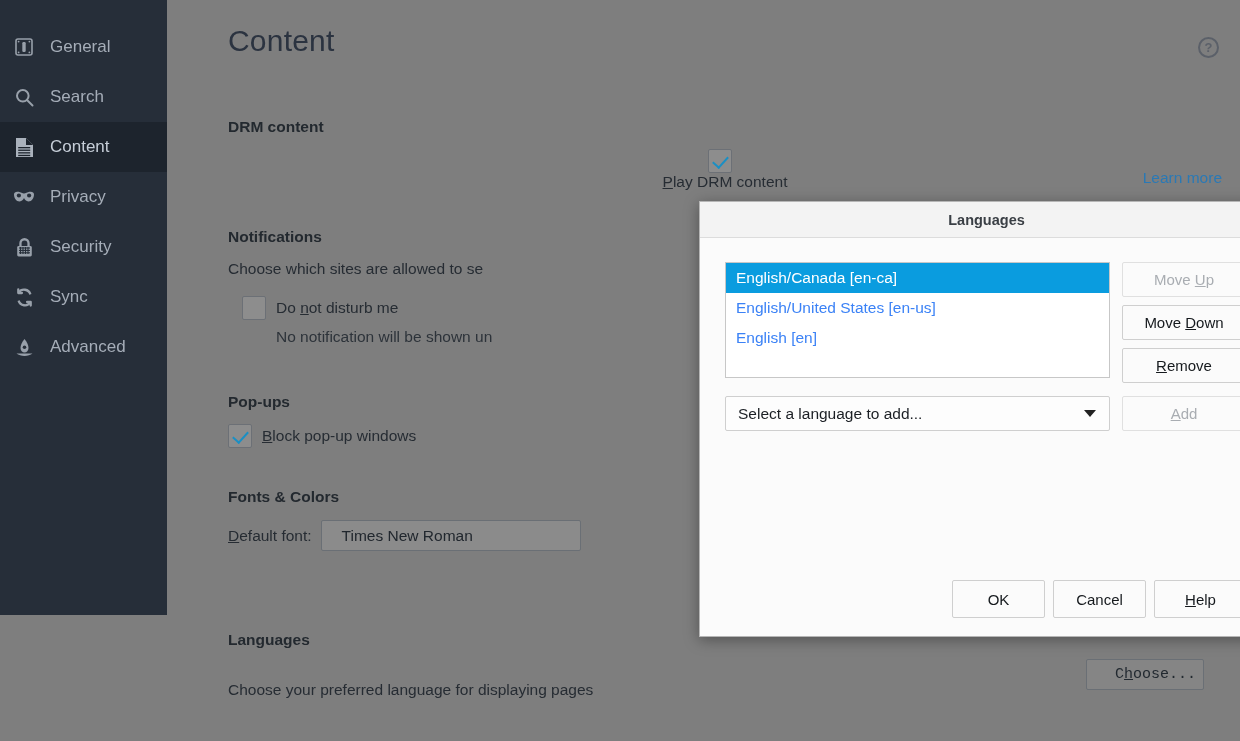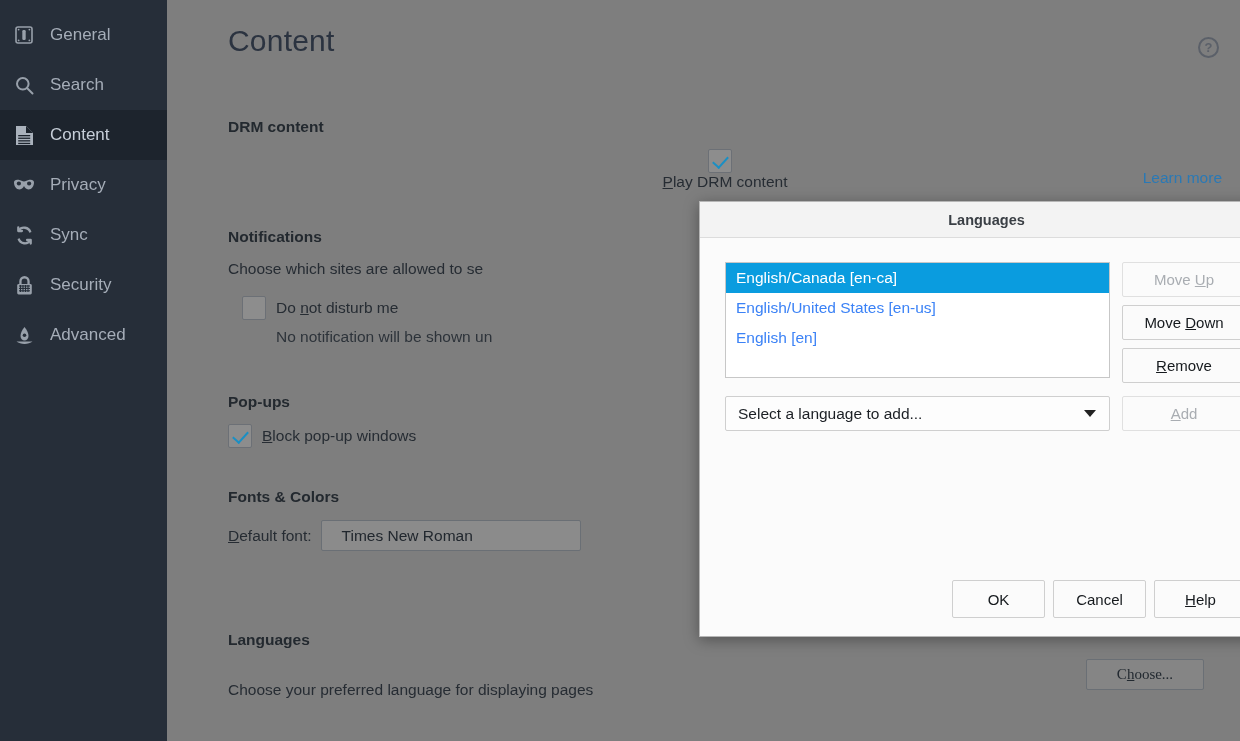--- a/index.html
+++ b/index.html
@@ -15,24 +15,24 @@
   #app {
     position: relative;
     width: 1240px; height: 741px;
     display: flex;
     background: #7e7e7e;
   }
 
   
   .sidebar {
     width: 167px;
-    height: 741px;
+    height: 615px;
     background: #262e39;
     flex: 0 0 167px;
-    padding-top: 10px;
+    padding-top: 22px;
   }
   .sidebar-item {
     display: flex;
     align-items: center;
     height: 50px;
     padding-left: 4px;
     color: #a5adb8;
     font-size: 17px;
     cursor: default;
     user-select: none;
@@ -136,21 +136,21 @@
     color: #2a79b5;
     font-size: 15.5px;
     cursor: pointer;
   }
 
   .gbtn {
     background: rgba(255,255,255,0.06);
     border: 1px solid #6a6f75;
     border-radius: 2px;
     color: #222930;
-    font-family: Liberation Serif, serif;
+    font-family: Liberation Mono, monospace;
     font-size: 15px;
     padding: 6px 28px;
     cursor: pointer;
     white-space: nowrap;
   }
 
   .abs { position: absolute; }
 
   .font-field {
     background: rgba(255,255,255,0.10);
@@ -345,32 +345,20 @@
 
     <div class="sidebar-item">
       <span class="sidebar-icon">
         <svg width="24" height="14" viewBox="0 0 24 14" fill="currentColor">
           <path d="M2 4.4C2 2.2 4.2 1.2 6.6 1.8 8.6 2.3 10.6 3.6 12 3.6s3.4-1.3 5.4-1.8C19.8 1.2 22 2.2 22 4.4c0 3.5-2.2 7-5.6 7-2.3 0-3.6-1.6-4.4-3.3-.8 1.7-2.1 3.3-4.4 3.3C4.2 11.4 2 7.9 2 4.4z"></path>
           <ellipse cx="6.9" cy="5.6" rx="2.1" ry="2" fill="#262e39"></ellipse>
           <ellipse cx="17.1" cy="5.6" rx="2.1" ry="2" fill="#262e39"></ellipse>
         </svg>
       </span>
       <span class="sidebar-label">Privacy</span>
-    </div>
-
-    <div class="sidebar-item">
-      <span class="sidebar-icon">
-        <svg width="21" height="21" viewBox="0 0 21 21" fill="none" stroke="currentColor" stroke-width="2.3">
-          <path d="M16.4 7.4A6.6 6.6 0 0 0 4.6 5.6"></path>
-          <path d="M4.6 13.6a6.6 6.6 0 0 0 11.8 1.8"></path>
-          <path d="M4.3 2.4v3.6h3.6" stroke-linecap="round" stroke-linejoin="round"></path>
-          <path d="M16.7 18.6V15h-3.6" stroke-linecap="round" stroke-linejoin="round"></path>
-        </svg>
-      </span>
-      <span class="sidebar-label">Sync</span>
     </div>
 
     <div class="sidebar-item">
       <span class="sidebar-icon">
         <svg width="19" height="21" viewBox="0 0 19 21" fill="currentColor">
           <path d="M4.3 9V6.3a5.2 5.2 0 0 1 10.4 0V9h-2.3V6.3a2.9 2.9 0 0 0-5.8 0V9z"></path>
           <rect x="2.2" y="9" width="14.6" height="10.4" rx="1.4"></rect>
           <g stroke="#262e39" stroke-width="1.1">
             <line x1="4" y1="11" x2="15" y2="11"></line>
               <line x1="4" y1="13.4" x2="15" y2="13.4"></line>
@@ -380,20 +368,32 @@
             <line x1="10.5" y1="10" x2="10.5" y2="17"></line>
               <line x1="13" y1="10" x2="13" y2="17"></line>
           </g>
         </svg>
       </span>
       <span class="sidebar-label">Security</span>
     </div>
 
     <div class="sidebar-item">
       <span class="sidebar-icon">
+        <svg width="21" height="21" viewBox="0 0 21 21" fill="none" stroke="currentColor" stroke-width="2.3">
+          <path d="M16.4 7.4A6.6 6.6 0 0 0 4.6 5.6"></path>
+          <path d="M4.6 13.6a6.6 6.6 0 0 0 11.8 1.8"></path>
+          <path d="M4.3 2.4v3.6h3.6" stroke-linecap="round" stroke-linejoin="round"></path>
+          <path d="M16.7 18.6V15h-3.6" stroke-linecap="round" stroke-linejoin="round"></path>
+        </svg>
+      </span>
+      <span class="sidebar-label">Sync</span>
+    </div>
+
+    <div class="sidebar-item">
+      <span class="sidebar-icon">
         <svg width="21" height="21" viewBox="0 0 21 21" fill="currentColor">
           <path d="M10.5 2c2.4 3 4 6.1 4 8.9 0 2.7-1.8 4.6-4 4.6s-4-1.9-4-4.6C6.5 8.1 8.1 5 10.5 2z"></path>
           <path d="M2.5 16.6c2 1.6 5 2.4 8 2.4s6-0.8 8-2.4z"></path>
           <circle cx="10.5" cy="10.3" r="1.8" fill="#262e39"></circle>
         </svg>
       </span>
       <span class="sidebar-label">Advanced</span>
     </div>
   </nav>
 

